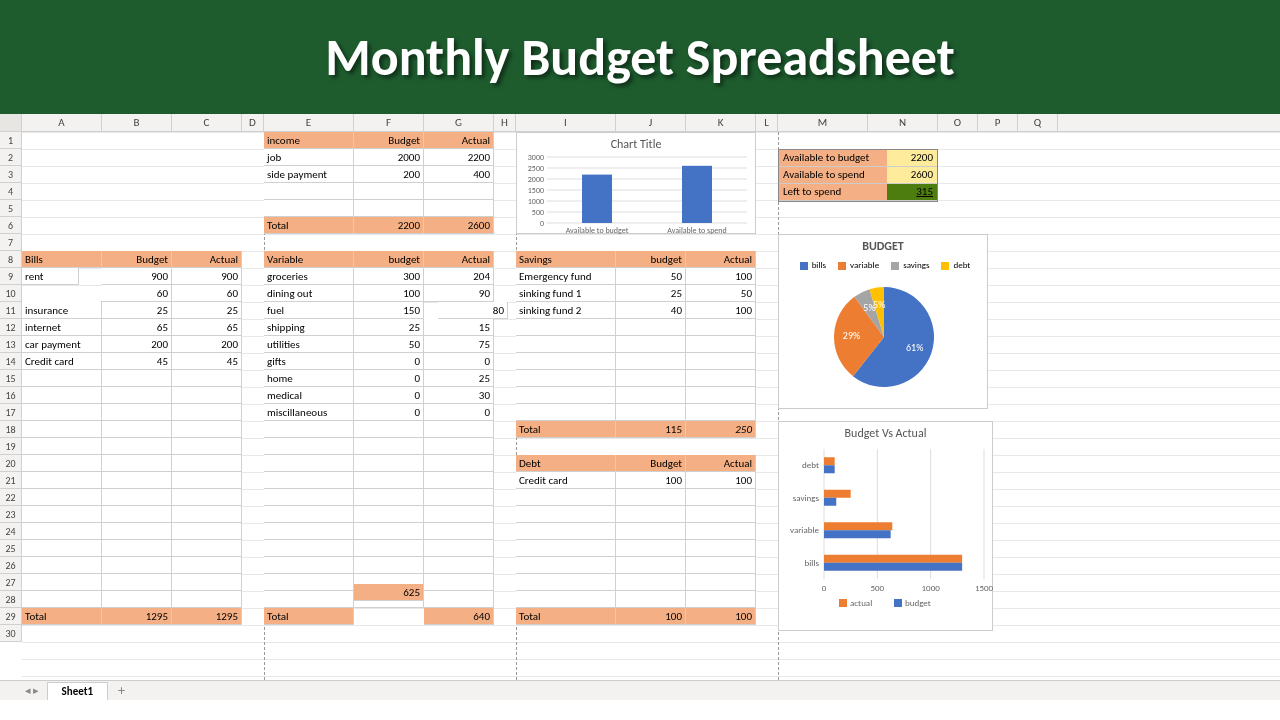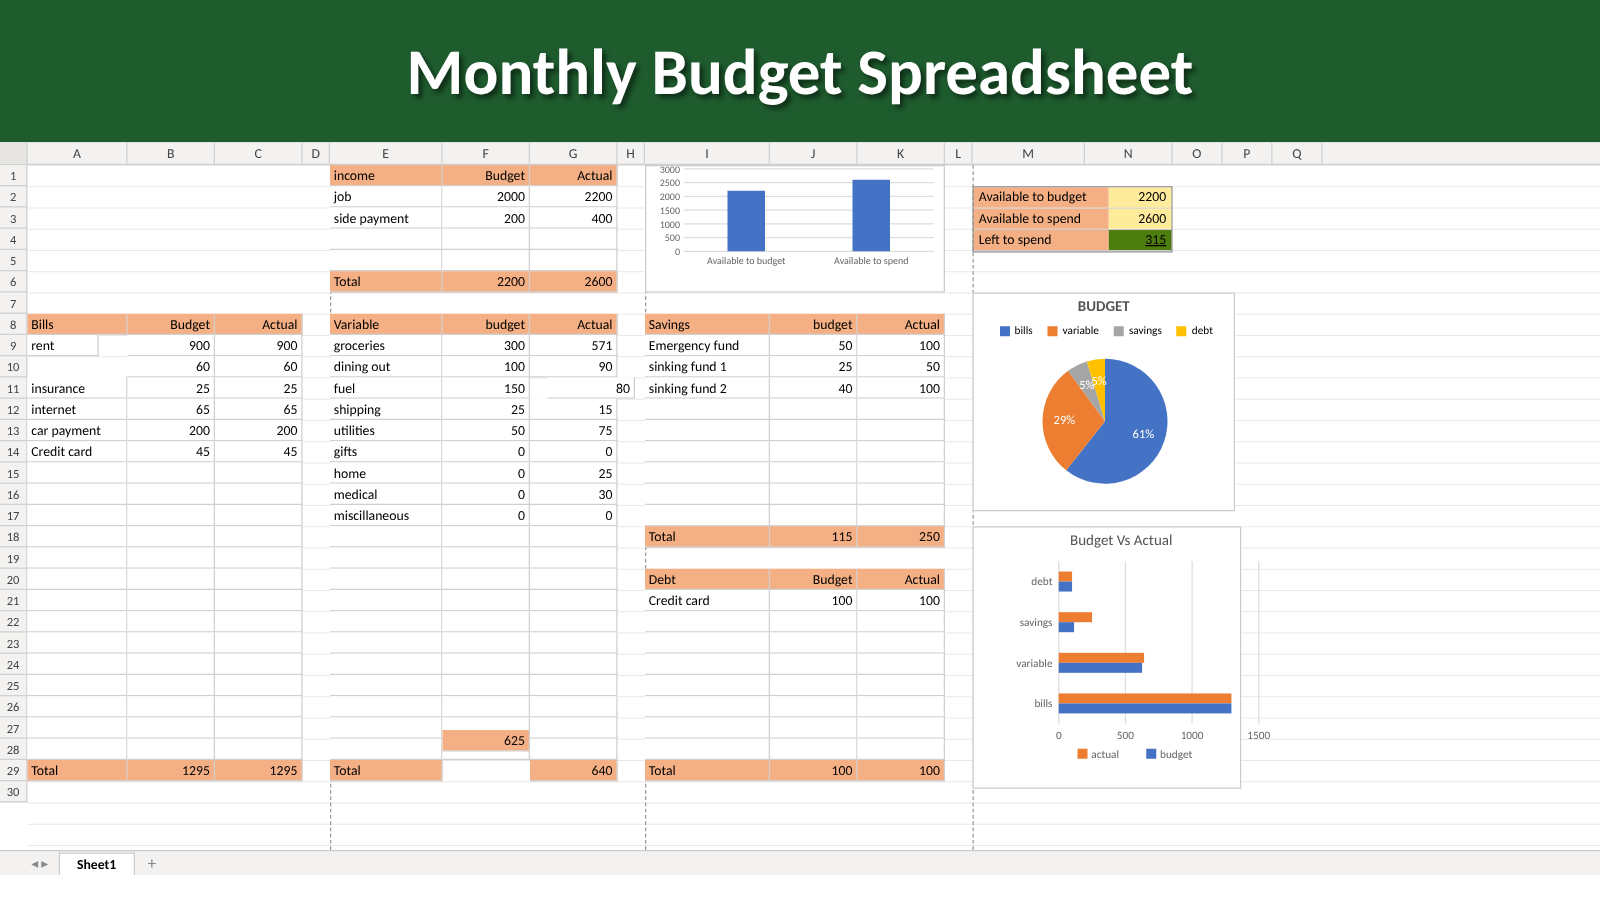--- a/index.html
+++ b/index.html
@@ -192,21 +192,21 @@
       <div class="cell" style="left: 332px; top: 68px; width: 70px;"></div>
       <div class="cell" style="left: 402px; top: 68px; width: 70px;"></div>
       <div class="cell total" style="left: 242px; top: 85px; width: 90px;">Total</div>
       <div class="cell total num" style="left: 332px; top: 85px; width: 70px;">2200</div>
       <div class="cell total num" style="left: 402px; top: 85px; width: 70px;">2600</div>
       <div class="cell hdr" style="left: 242px; top: 119px; width: 90px;">Variable</div>
       <div class="cell hdr num" style="left: 332px; top: 119px; width: 70px;">budget</div>
       <div class="cell hdr num" style="left: 402px; top: 119px; width: 70px;">Actual</div>
       <div class="cell" style="left: 242px; top: 136px; width: 90px;">groceries</div>
       <div class="cell num" style="left: 332px; top: 136px; width: 70px;">300</div>
-      <div class="cell num" style="left: 402px; top: 136px; width: 70px;">571</div>
+      <div class="cell num" style="left: 402px; top: 136px; width: 70px;">204</div>
       <div class="cell" style="left: 242px; top: 153px; width: 90px;">dining out</div>
       <div class="cell num" style="left: 332px; top: 153px; width: 70px;">100</div>
       <div class="cell num" style="left: 402px; top: 153px; width: 70px;">90</div>
       <div class="cell" style="left: 242px; top: 170px; width: 90px;">fuel</div>
       <div class="cell num" style="left: 332px; top: 170px; width: 70px;">150</div>
       <div class="cell num" style="left: 416px; top: 170px; width: 70px;">80</div>
       <div class="cell" style="left: 242px; top: 187px; width: 90px;">shipping</div>
       <div class="cell num" style="left: 332px; top: 187px; width: 70px;">25</div>
       <div class="cell num" style="left: 402px; top: 187px; width: 70px;">15</div>
       <div class="cell" style="left: 242px; top: 204px; width: 90px;">utilities</div>
@@ -285,21 +285,21 @@
       <div class="cell" style="left: 594px; top: 238px; width: 70px;"></div>
       <div class="cell" style="left: 664px; top: 238px; width: 70px;"></div>
       <div class="cell" style="left: 494px; top: 255px; width: 100px;"></div>
       <div class="cell" style="left: 594px; top: 255px; width: 70px;"></div>
       <div class="cell" style="left: 664px; top: 255px; width: 70px;"></div>
       <div class="cell" style="left: 494px; top: 272px; width: 100px;"></div>
       <div class="cell" style="left: 594px; top: 272px; width: 70px;"></div>
       <div class="cell" style="left: 664px; top: 272px; width: 70px;"></div>
       <div class="cell total" style="left: 494px; top: 289px; width: 100px;">Total</div>
       <div class="cell total num" style="left: 594px; top: 289px; width: 70px;">115</div>
-      <div class="cell total num" style="left: 664px; top: 289px; width: 70px;">250</div>
+      <div class="cell total num" style="left: 664px; top: 289px; width: 70px; font-style: italic;">250</div>
       <div class="cell hdr" style="left: 494px; top: 323px; width: 100px;">Debt</div>
       <div class="cell hdr num" style="left: 594px; top: 323px; width: 70px;">Budget</div>
       <div class="cell hdr num" style="left: 664px; top: 323px; width: 70px;">Actual</div>
       <div class="cell" style="left: 494px; top: 340px; width: 100px;">Credit card</div>
       <div class="cell num" style="left: 594px; top: 340px; width: 70px;">100</div>
       <div class="cell num" style="left: 664px; top: 340px; width: 70px;">100</div>
       <div class="cell" style="left: 494px; top: 357px; width: 100px;"></div>
       <div class="cell" style="left: 594px; top: 357px; width: 70px;"></div>
       <div class="cell" style="left: 664px; top: 357px; width: 70px;"></div>
       <div class="cell" style="left: 494px; top: 374px; width: 100px;"></div>
@@ -330,21 +330,21 @@
         </div>
         <div class="row">
           <div class="lab">Available  to spend</div>
           <div class="val">2600</div>
         </div>
         <div class="row">
           <div class="lab">Left to spend</div>
           <div class="val">315</div>
         </div>
       </div>
-      <div class="chart" style="left: 494px; top: 0px; width: 240px; height: 102px;"><svg width="240" height="86">
+      <div class="chart" style="left: 494px; top: 0px; width: 240px; height: 102px;"><div class="chart-title">Chart Title</div><svg width="240" height="86">
           <line x1="30" x2="230" y1="68" y2="68" stroke="#ddd"></line>
           <text x="27" y="71" text-anchor="end" font-size="8" fill="#666">0</text>
           <line x1="30" x2="230" y1="57" y2="57" stroke="#ddd"></line>
           <text x="27" y="60" text-anchor="end" font-size="8" fill="#666">500</text>
           <line x1="30" x2="230" y1="46" y2="46" stroke="#ddd"></line>
           <text x="27" y="49" text-anchor="end" font-size="8" fill="#666">1000</text>
           <line x1="30" x2="230" y1="35" y2="35" stroke="#ddd"></line>
           <text x="27" y="38" text-anchor="end" font-size="8" fill="#666">1500</text>
           <line x1="30" x2="230" y1="24" y2="24" stroke="#ddd"></line>
           <text x="27" y="27" text-anchor="end" font-size="8" fill="#666">2000</text>
@@ -360,21 +360,21 @@
       <div class="chart" style="left: 756px; top: 102px; width: 210px; height: 175px;"><div class="chart-title" style="font-weight: bold;">BUDGET</div><div class="pie-legend"><span><span class="sq" style="background: rgb(68, 114, 196);"></span>bills</span><span><span class="sq" style="background: rgb(237, 125, 49);"></span>variable</span><span><span class="sq" style="background: rgb(165, 165, 165);"></span>savings</span><span><span class="sq" style="background: rgb(255, 192, 0);"></span>debt</span></div><svg width="210" height="130">
           <path d="M105,65 L105,15 A50,50 0 1 1 73.96952590862887,104.20599032883553 Z" fill="#4472c4"></path>
           <text x="135.695899935469" y="78.67762741210213" text-anchor="middle" font-size="10" fill="#fff">61%</text>
           <path d="M105,65 L73.96952590862887,104.20599032883553 A50,50 0 0 1 75.43245744570744,24.6792804218464 Z" fill="#ed7d31"></path>
           <text x="72.50549749868128" y="67.40224821891343" text-anchor="middle" font-size="10" fill="#fff">29%</text>
           <path d="M105,65 L75.43245744570744,24.6792804218464 A50,50 0 0 1 90.49676738705554,17.14964740177117 Z" fill="#a5a5a5"></path>
           <text x="90.46945172798378" y="38.92916982756415" text-anchor="middle" font-size="10" fill="#fff">5%</text>
           <path d="M105,65 L90.49676738705554,17.14964740177117 A50,50 0 0 1 104.99999999999999,15 Z" fill="#ffc000"></path>
           <text x="100.23495533271638" y="35.85121543014741" text-anchor="middle" font-size="10" fill="#fff">5%</text>
         </svg></div>
-      <div class="chart" style="left: 756px; top: 289px; width: 215px; height: 210px; padding-left: 23px;"><div class="chart-title">Budget Vs Actual</div><svg width="215" height="165">
+      <div class="chart" style="left: 756px; top: 289px; width: 215px; height: 210px;"><div class="chart-title">Budget Vs Actual</div><svg width="215" height="165">
           <line x1="45" x2="45" y1="5" y2="135" stroke="#ddd"></line>
           <text x="45" y="147" text-anchor="middle" font-size="9" fill="#666">0</text>
           <line x1="98.33333333333333" x2="98.33333333333333" y1="5" y2="135" stroke="#ddd"></line>
           <text x="98.33333333333333" y="147" text-anchor="middle" font-size="9" fill="#666">500</text>
           <line x1="151.66666666666666" x2="151.66666666666666" y1="5" y2="135" stroke="#ddd"></line>
           <text x="151.66666666666666" y="147" text-anchor="middle" font-size="9" fill="#666">1000</text>
           <line x1="205" x2="205" y1="5" y2="135" stroke="#ddd"></line>
           <text x="205" y="147" text-anchor="middle" font-size="9" fill="#666">1500</text>
           <text x="40" y="24.25" text-anchor="end" font-size="9" fill="#666">debt</text>
           <rect x="45" y="13.25" width="10.666666666666666" height="8" fill="#ed7d31"></rect>

